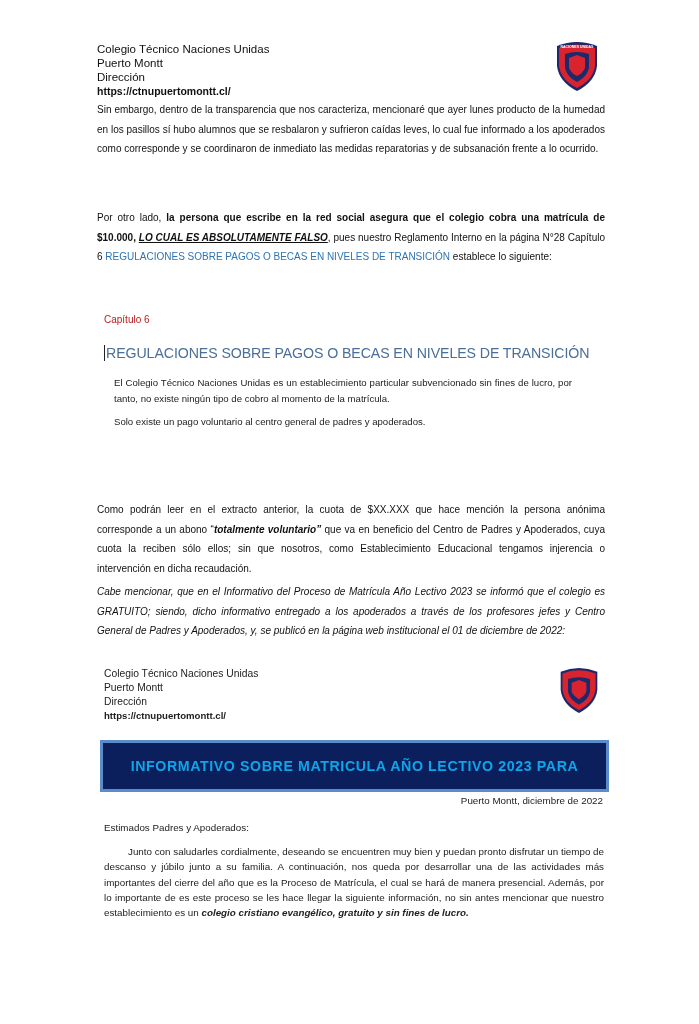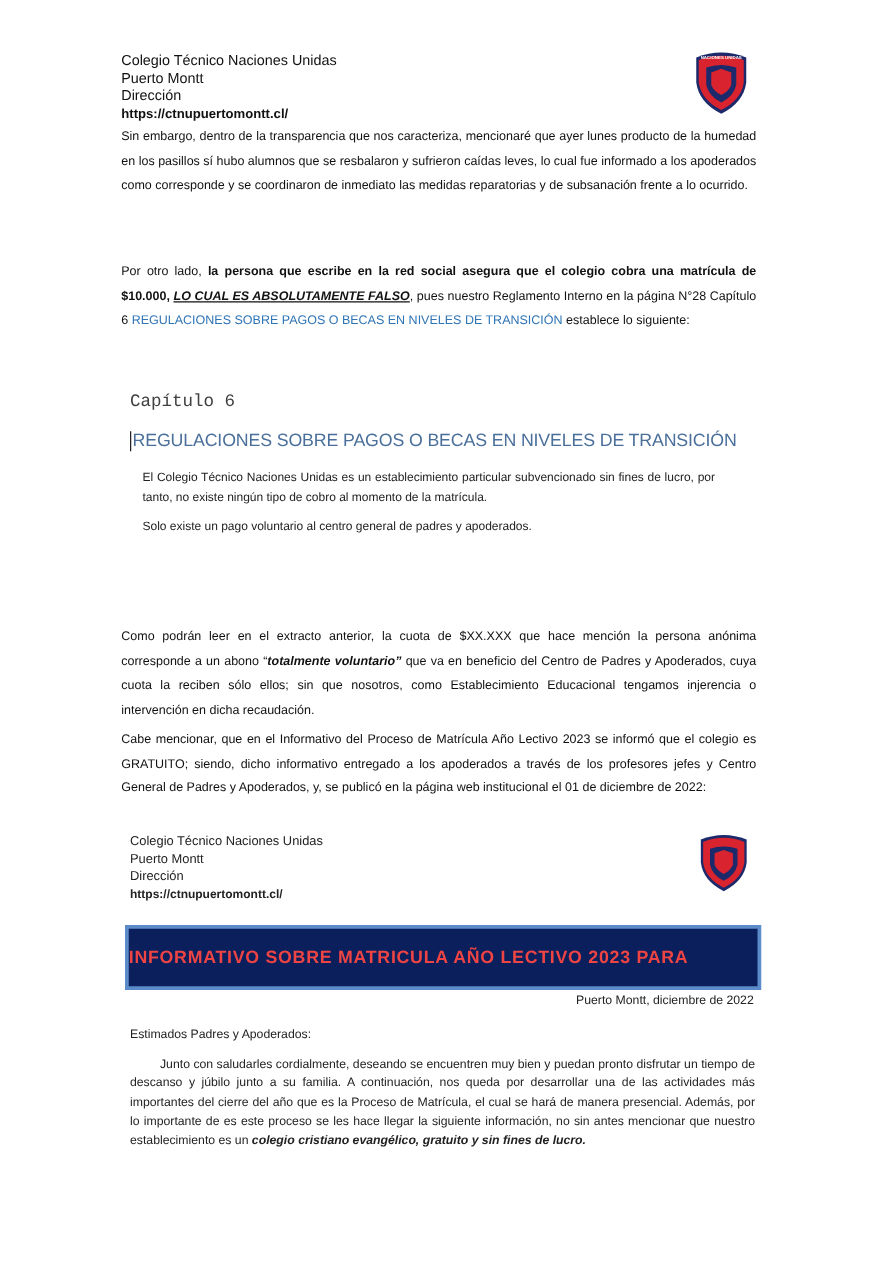--- a/index.html
+++ b/index.html
@@ -11,32 +11,32 @@
   .letterhead .url { font-weight:bold; font-size:10.5px; }
   .logo { position:absolute; }
   .logo svg { display:block; width:100%; height:100%; }
 
   .body-text { position:absolute; left:97px; width:508px; font-size:10px; line-height:19.5px;
                text-align:justify; color:#111; }
   .body-text b { font-weight:bold; }
   .blue { color:#2e74b5; }
   .u { text-decoration:underline; }
 
-  .cap-title { position:absolute; left:104px; top:314px; font-size:14px; color:#404040;font-family:Liberation Mono, monospace; }
+  .cap-title { position:absolute; left:104px; top:314px; font-size:10px; color:#b91c1c; }
   .cap-heading { position:absolute; left:104px; top:345px; font-size:14.2px; color:#4a6f9a; letter-spacing:-0.1px;
                  border-left:1px solid #222; padding-left:1px; }
   .excerpt { position:absolute; left:114px; width:458px; font-size:9.6px; line-height:15.6px; color:#222;
              text-align:justify; }
 
   .lh2 { position:absolute; left:104px; top:667px; font-size:10.3px; line-height:14px; color:#222; }
   .lh2 .url { font-weight:bold; font-size:9.6px; }
   .banner { position:absolute; left:100px; top:740px; width:509px; height:52px; background:#5b8bc9;
             box-sizing:border-box; padding:3px; }
-  .banner-inner { width:100%; height:100%; background:#0b1f5c; color:#ef4444; font-weight:bold;
-                  font-size:14.2px; line-height:21px; letter-spacing:0.6px;
+  .banner-inner { width:100%; height:100%; background:#0b1f5c; color:#0ea5e9; font-weight:bold;
+                  font-size:14.2px; line-height:21px; text-align:center; letter-spacing:0.6px;
                   display:flex; flex-direction:column; justify-content:center; }
   .dateline { position:absolute; right:96px; top:795px; font-size:9.8px; color:#222; }
   .greeting { position:absolute; left:104px; top:822px; font-size:9.8px; color:#222; }
   .letter-para { position:absolute; left:104px; width:500px; top:844px; font-size:9.8px; line-height:15.3px;
                  color:#222; text-align:justify; text-indent:24px; }
   .letter-para i b, .letter-para b i { font-weight:bold; font-style:italic; }
 </style>
 </head>
 <body>
 
@@ -67,21 +67,21 @@
 
   <div class="cap-title">Capítulo 6</div>
   <div class="cap-heading">REGULACIONES SOBRE PAGOS O BECAS EN NIVELES DE TRANSICIÓN</div>
   <div class="excerpt" style="top:414px;">Solo existe un pago voluntario al centro general de padres y apoderados.</div>
   <div class="excerpt" style="top:375px;">El Colegio Técnico Naciones Unidas es un establecimiento particular subvencionado sin fines de lucro, por tanto, no existe ningún tipo de cobro al momento de la matrícula.</div>
 
   <div class="body-text" style="top:500px;">
     <span>Como podrán leer en el extracto anterior, la cuota de $XX.XXX que hace mención la persona anónima corresponde a un abono “</span><b><i>totalmente voluntario”</i></b><span> que va en beneficio del Centro de Padres y Apoderados, cuya cuota la reciben sólo ellos; sin que nosotros, como Establecimiento Educacional tengamos injerencia o intervención en dicha recaudación.</span>
   </div>
 
-  <div class="body-text" style="top:582px;">Cabe mencionar, que en el Informativo del Proceso de Matrícula Año Lectivo 2023 se informó que el colegio es GRATUITO;  siendo, dicho informativo entregado a los apoderados a través de los profesores jefes y Centro General de Padres y Apoderados, y, se publicó en la página web institucional el 01 de diciembre de 2022:</div>
+  <div class="body-text" style="top:582px;font-style:italic;">Cabe mencionar, que en el Informativo del Proceso de Matrícula Año Lectivo 2023 se informó que el colegio es GRATUITO;  siendo, dicho informativo entregado a los apoderados a través de los profesores jefes y Centro General de Padres y Apoderados, y, se publicó en la página web institucional el 01 de diciembre de 2022:</div>
 
   <div class="lh2">
     <div>Colegio Técnico Naciones Unidas</div>
     <div>Puerto Montt</div>
     <div>Dirección</div>
     <div class="url">https://ctnupuertomontt.cl/</div>
   </div>
 
   <div class="logo" style="left:557px; top:666px; width:44px; height:48px;">
     <svg viewBox="0 0 48 52">

